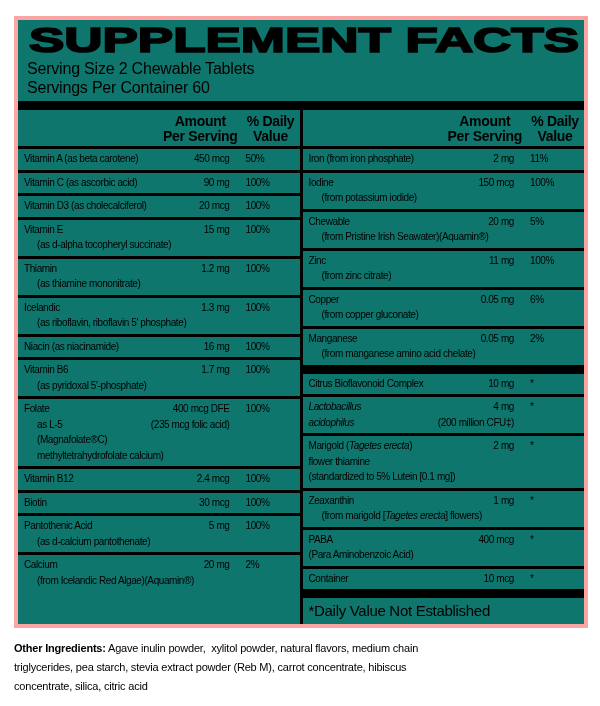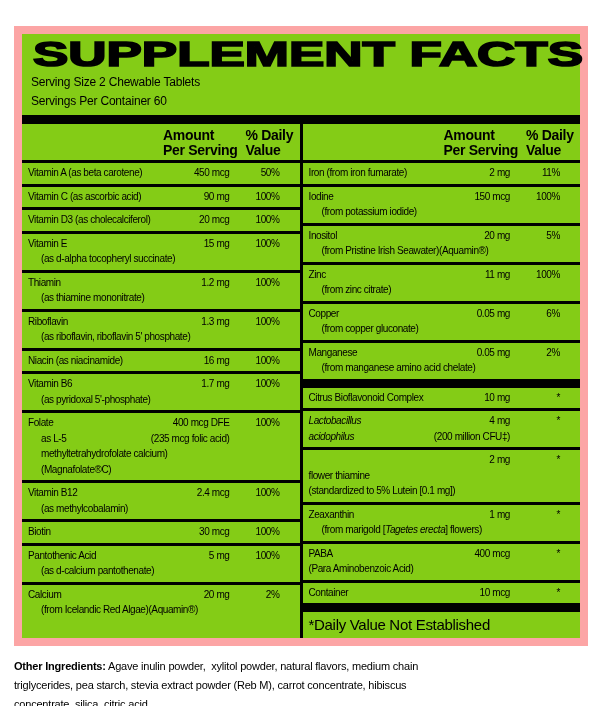--- a/index.html
+++ b/index.html
@@ -5,54 +5,54 @@
   * { box-sizing: border-box; }
   html, body { margin: 0; padding: 0; }
   body {
     width: 600px; height: 706px;
     background: #ffffff;
     color: #000000;
     font-family: "Liberation Sans", sans-serif;
     overflow: hidden;
   }
   .facts-box {
-    margin: 26px 12px 0 14px;
-    border: 8px solid #fca5a5;
-    background: #84cc16;
+    margin: 16px 12px 0 14px;
+    border: 4px solid #fca5a5;
+    background: #0f766e;
   }
   .box-head { padding: 1px 8px 4px 9px; }
   .title-svg { display: block; }
   .title-svg text {
     font-family: "Liberation Sans", sans-serif;
     font-weight: bold;
     font-size: 35px;
     fill: #000;
     stroke: #000;
     stroke-width: 1.7px;
   }
-  .serving-line { font-size: 12px; line-height: 19px; letter-spacing: -0.2px; }
+  .serving-line { font-size: 16px; line-height: 19px; letter-spacing: -0.2px; }
   .top-bar { height: 9px; background: #000; }
   .columns { display: flex; align-items: stretch; }
   .col { flex: 1 1 0; min-width: 0; }
   .col-left { border-right: 3px solid #000; }
   .col-header {
     display: flex; justify-content: flex-end; gap: 8px;
     font-weight: bold; font-size: 14px; line-height: 15px; letter-spacing: -0.3px;
     padding: 4px 4px 2px 17px;
     border-bottom: 3px solid #000;
-    text-align: left;
+    text-align: center;
   }
   .h-dv { width: 50px; flex: none; }
   .rows { }
   .row { padding: 2px 20px 3px 6px; font-size: 10px; line-height: 15.5px; letter-spacing: -0.4px; }
   .row + .row { border-top: 3px solid #000; }
   .line { display: flex; align-items: baseline; }
   .line .l { white-space: nowrap; }
   .line .m { margin-left: auto; white-space: nowrap; padding-right: 16px; }
-  .line .r { flex: none; width: 34px; text-align: right; white-space: nowrap; }
+  .line .r { flex: none; width: 34px; white-space: nowrap; }
   .line.indent { padding-left: 13px; }
   .bar { height: 9px; background: #000; }
   .footnote {
     font-size: 15px; letter-spacing: -0.3px;
     padding: 4px 22px 5px 6px;
   }
   .other {
     margin: 11px 0 0 14px;
     width: 452px;
     font-size: 11px; line-height: 19px; letter-spacing: -0.2px;
@@ -123,21 +123,21 @@
               <span class="l">Thiamin</span>
               <span class="m">1.2 mg</span>
               <span class="r">100%</span>
             </div>
             <div class="line indent">
               <span class="l">(as thiamine mononitrate)</span>
             </div>
           </div>
           <div class="row">
             <div class="line">
-              <span class="l">Riboflavin</span>
+              <span class="l">Icelandic</span>
               <span class="m">1.3 mg</span>
               <span class="r">100%</span>
             </div>
             <div class="line indent">
               <span class="l">(as riboflavin, riboflavin 5' phosphate)</span>
             </div>
           </div>
           <div class="row">
             <div class="line">
               <span class="l">Niacin (as niacinamide)</span>
@@ -160,34 +160,31 @@
               <span class="l">Folate</span>
               <span class="m">400 mcg DFE</span>
               <span class="r">100%</span>
             </div>
             <div class="line indent">
               <span class="l">as L-5</span>
               <span class="m">(235 mcg folic acid)</span>
               <span class="r"></span>
             </div>
             <div class="line indent">
+              <span class="l">(Magnafolate®C)</span>
+            </div>
+            <div class="line indent">
               <span class="l">methyltetrahydrofolate calcium)</span>
-            </div>
-            <div class="line indent">
-              <span class="l">(Magnafolate®C)</span>
             </div>
           </div>
           <div class="row">
             <div class="line">
               <span class="l">Vitamin B12</span>
               <span class="m">2.4 mcg</span>
               <span class="r">100%</span>
-            </div>
-            <div class="line indent">
-              <span class="l">(as methylcobalamin)</span>
             </div>
           </div>
           <div class="row">
             <div class="line">
               <span class="l">Biotin</span>
               <span class="m">30 mcg</span>
               <span class="r">100%</span>
             </div>
           </div>
           <div class="row">
@@ -220,38 +217,38 @@
           <div>Per Serving</div>
         </div>
         <div class="h-dv">
           <div>% Daily</div>
           <div>Value</div>
         </div>
       </div>
       <div class="rows" id="right-rows">
           <div class="row">
             <div class="line">
-              <span class="l">Iron (from iron fumarate)</span>
+              <span class="l">Iron (from iron phosphate)</span>
               <span class="m">2 mg</span>
               <span class="r">11%</span>
             </div>
           </div>
           <div class="row">
             <div class="line">
               <span class="l">Iodine</span>
               <span class="m">150 mcg</span>
               <span class="r">100%</span>
             </div>
             <div class="line indent">
               <span class="l">(from potassium iodide)</span>
             </div>
           </div>
           <div class="row">
             <div class="line">
-              <span class="l">Inositol</span>
+              <span class="l">Chewable</span>
               <span class="m">20 mg</span>
               <span class="r">5%</span>
             </div>
             <div class="line indent">
               <span class="l">(from Pristine Irish Seawater)(Aquamin®)</span>
             </div>
           </div>
           <div class="row">
             <div class="line">
               <span class="l">Zinc</span>
@@ -297,20 +294,21 @@
               <span class="r">*</span>
             </div>
             <div class="line">
               <span class="l"><i>acidophilus</i></span>
               <span class="m">(200 million CFU‡)</span>
               <span class="r"></span>
             </div>
           </div>
           <div class="row">
             <div class="line">
+              <span class="l">Marigold (<i>Tagetes erecta</i>)</span>
               <span class="m">2 mg</span>
               <span class="r">*</span>
             </div>
             <div class="line">
               <span class="l">flower thiamine</span>
             </div>
             <div class="line">
               <span class="l">(standardized to 5% Lutein [0.1 mg])</span>
             </div>
           </div>

